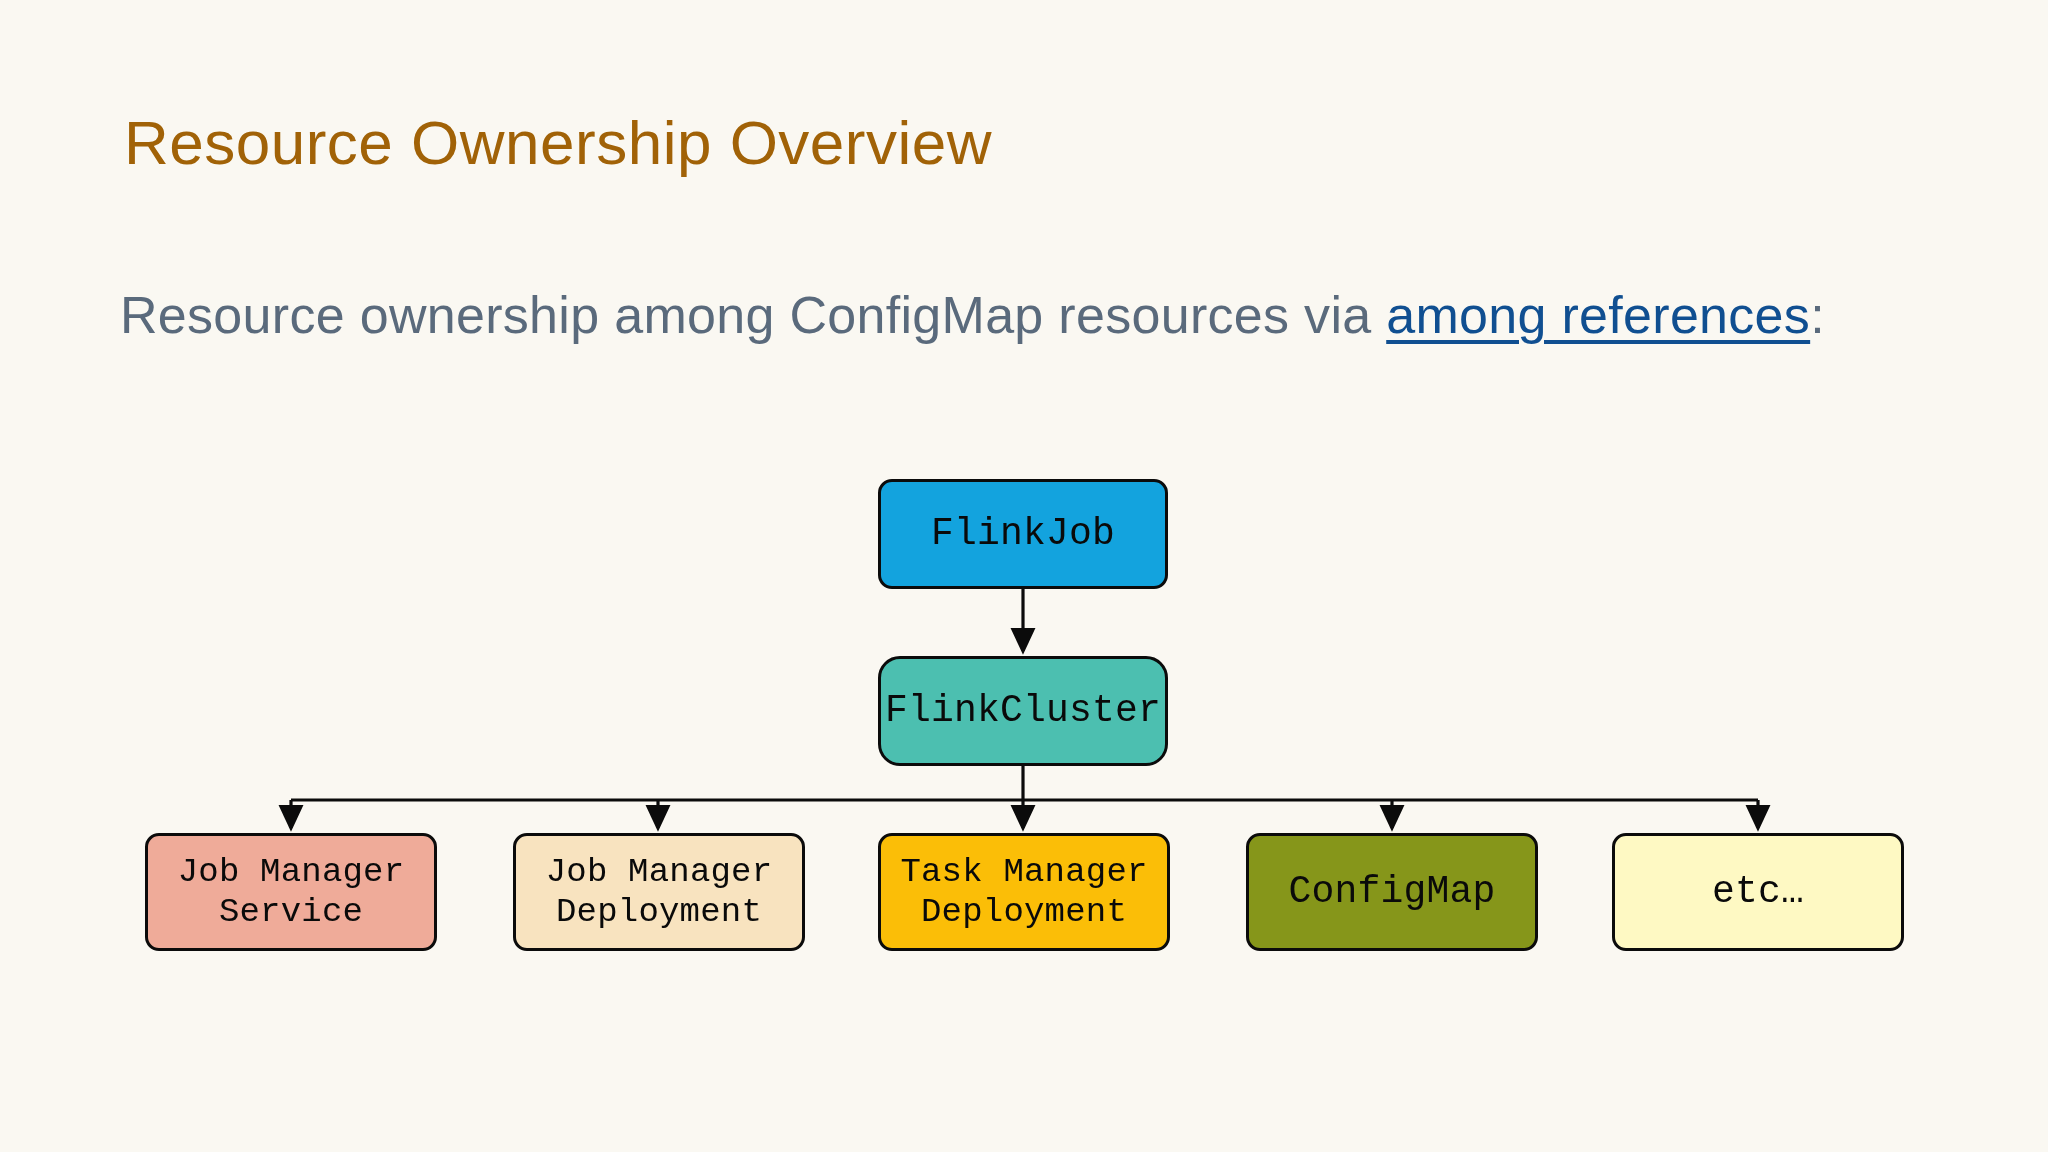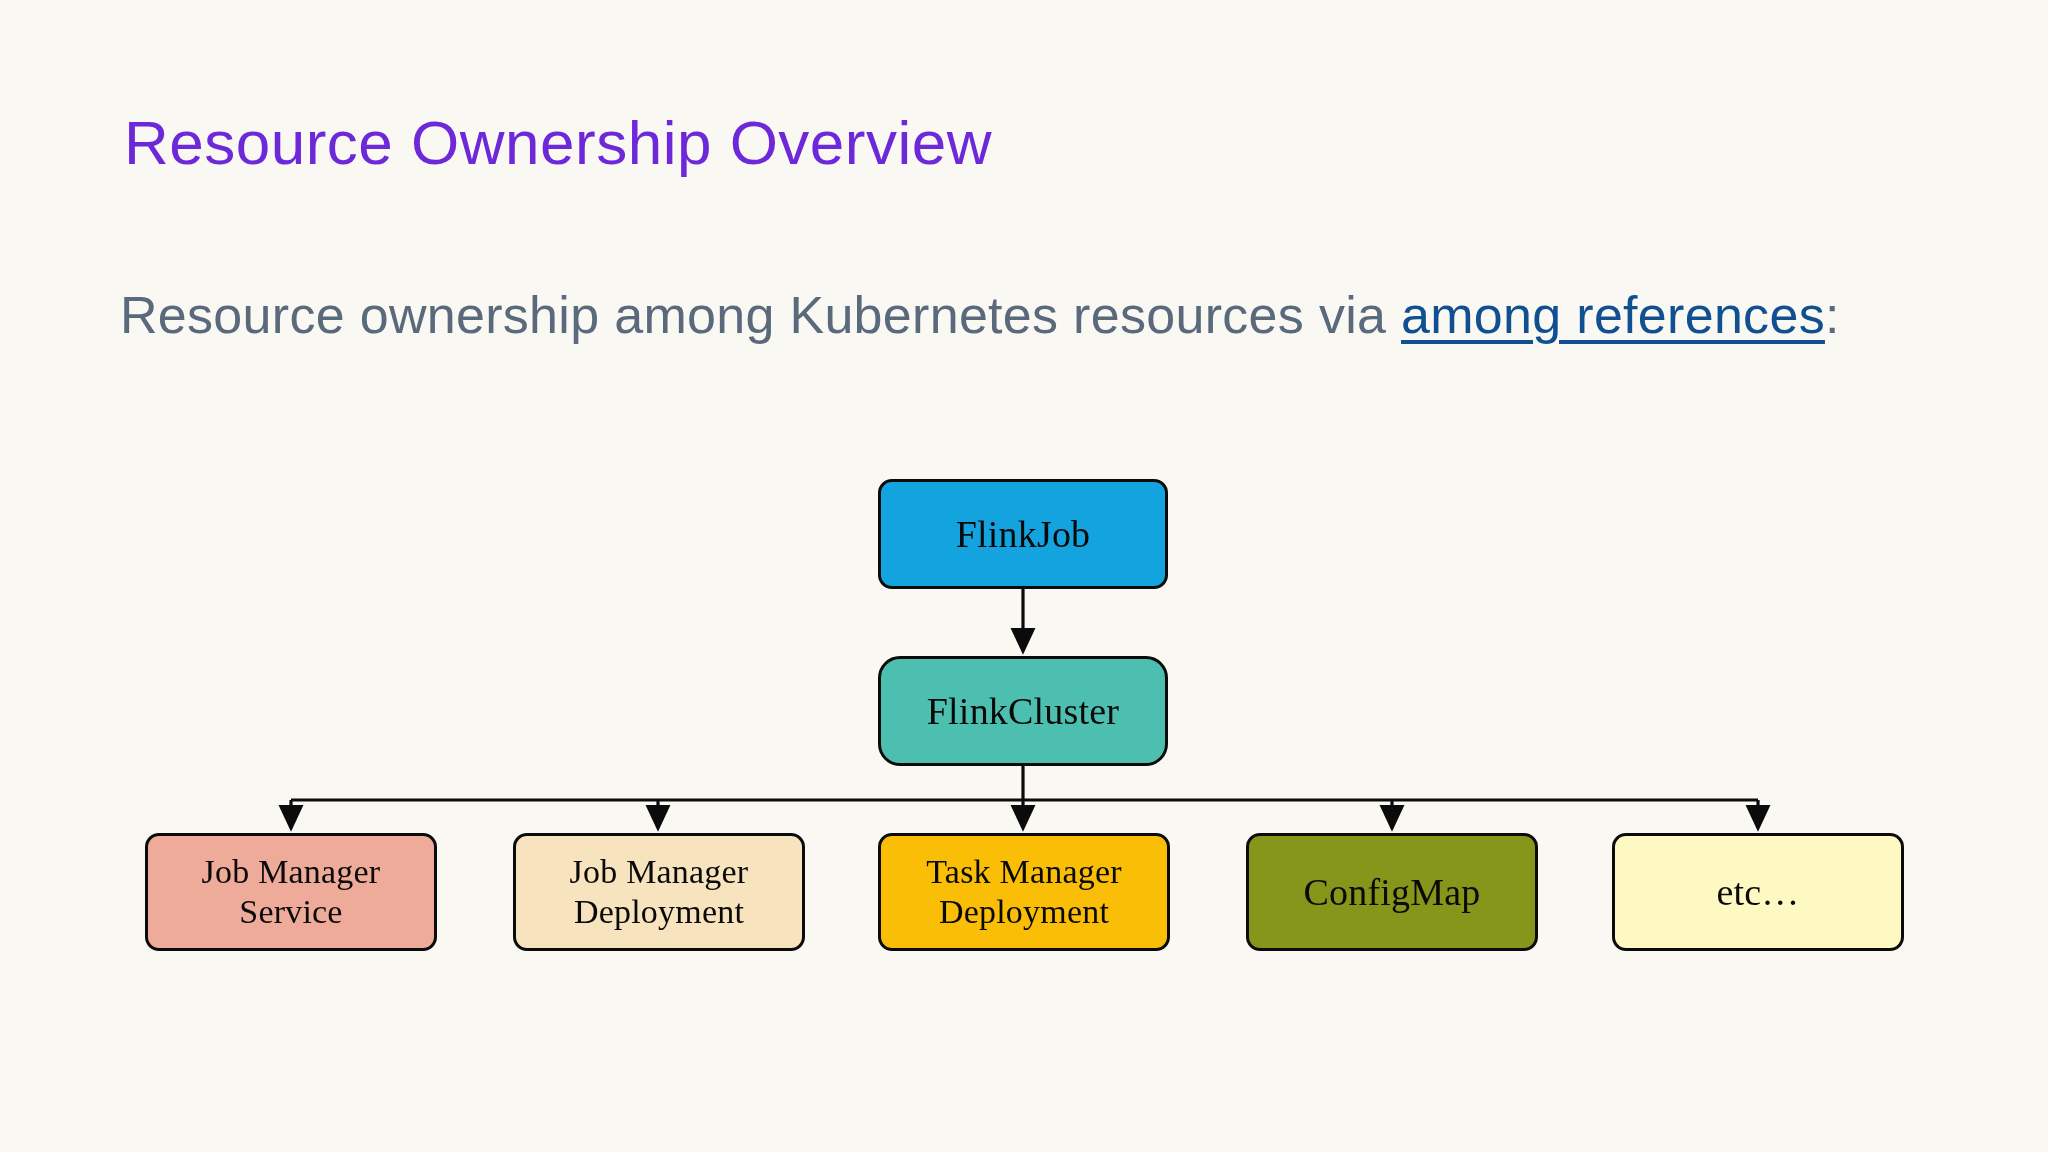--- a/index.html
+++ b/index.html
@@ -22,21 +22,21 @@
   }
 
   
   #slide-title {
     position: absolute;
     left: 124px;
     top: 110px;
     font-size: 62px;
     font-weight: 400;
     letter-spacing: 0.5px;
-    color: #6d28d9;
+    color: #a16207;
     white-space: nowrap;
     line-height: 1.05;
   }
 
   
   #body-text {
     position: absolute;
     left: 120px;
     top: 283px;
     width: 1840px;
@@ -86,21 +86,21 @@
     border-radius: 14px;
     display: flex;
     align-items: center;
     justify-content: center;
     text-align: center;
     color: #0a0a0a;
     font-size: 34px;
     font-weight: 400;
     line-height: 1.18;
     letter-spacing: 0.2px;
-    font-family: Liberation Serif, serif;
+    font-family: Liberation Mono, monospace;
   }
 
   .node.big { font-size: 38px; }
 
   
   #node-flinkjob    { left: 878px; top: 24px;  width: 290px; height: 110px; }
   
   #node-flinkcluster{ left: 878px; top: 201px; width: 290px; height: 110px; border-radius: 22px; }
 
   
@@ -112,21 +112,21 @@
 </style>
 </head>
 <body style="background: rgb(250, 248, 242);">
 
 <div id="slide" style="background: rgb(250, 248, 242);">
 
   <div id="slide-title">Resource Ownership Overview</div>
 
   <div id="body-text">
     <span class="cont-indent">
-      <span>Resource ownership among Kubernetes resources via </span><span class="link">among references</span><span class="colon">:</span>
+      <span>Resource ownership among ConfigMap resources via </span><span class="link">among references</span><span class="colon">:</span>
     </span>
   </div>
 
   <div id="diagram">
 
     <svg id="diagram-svg" width="2048" height="520">
       <defs>
         <marker id="arrowhead" markerWidth="9" markerHeight="9" refX="7.2" refY="4.5" orient="auto" markerUnits="strokeWidth">
           <path d="M0,0.6 L8.4,4.5 L0,8.4 Z" fill="#0b0b0b"></path>
         </marker>

